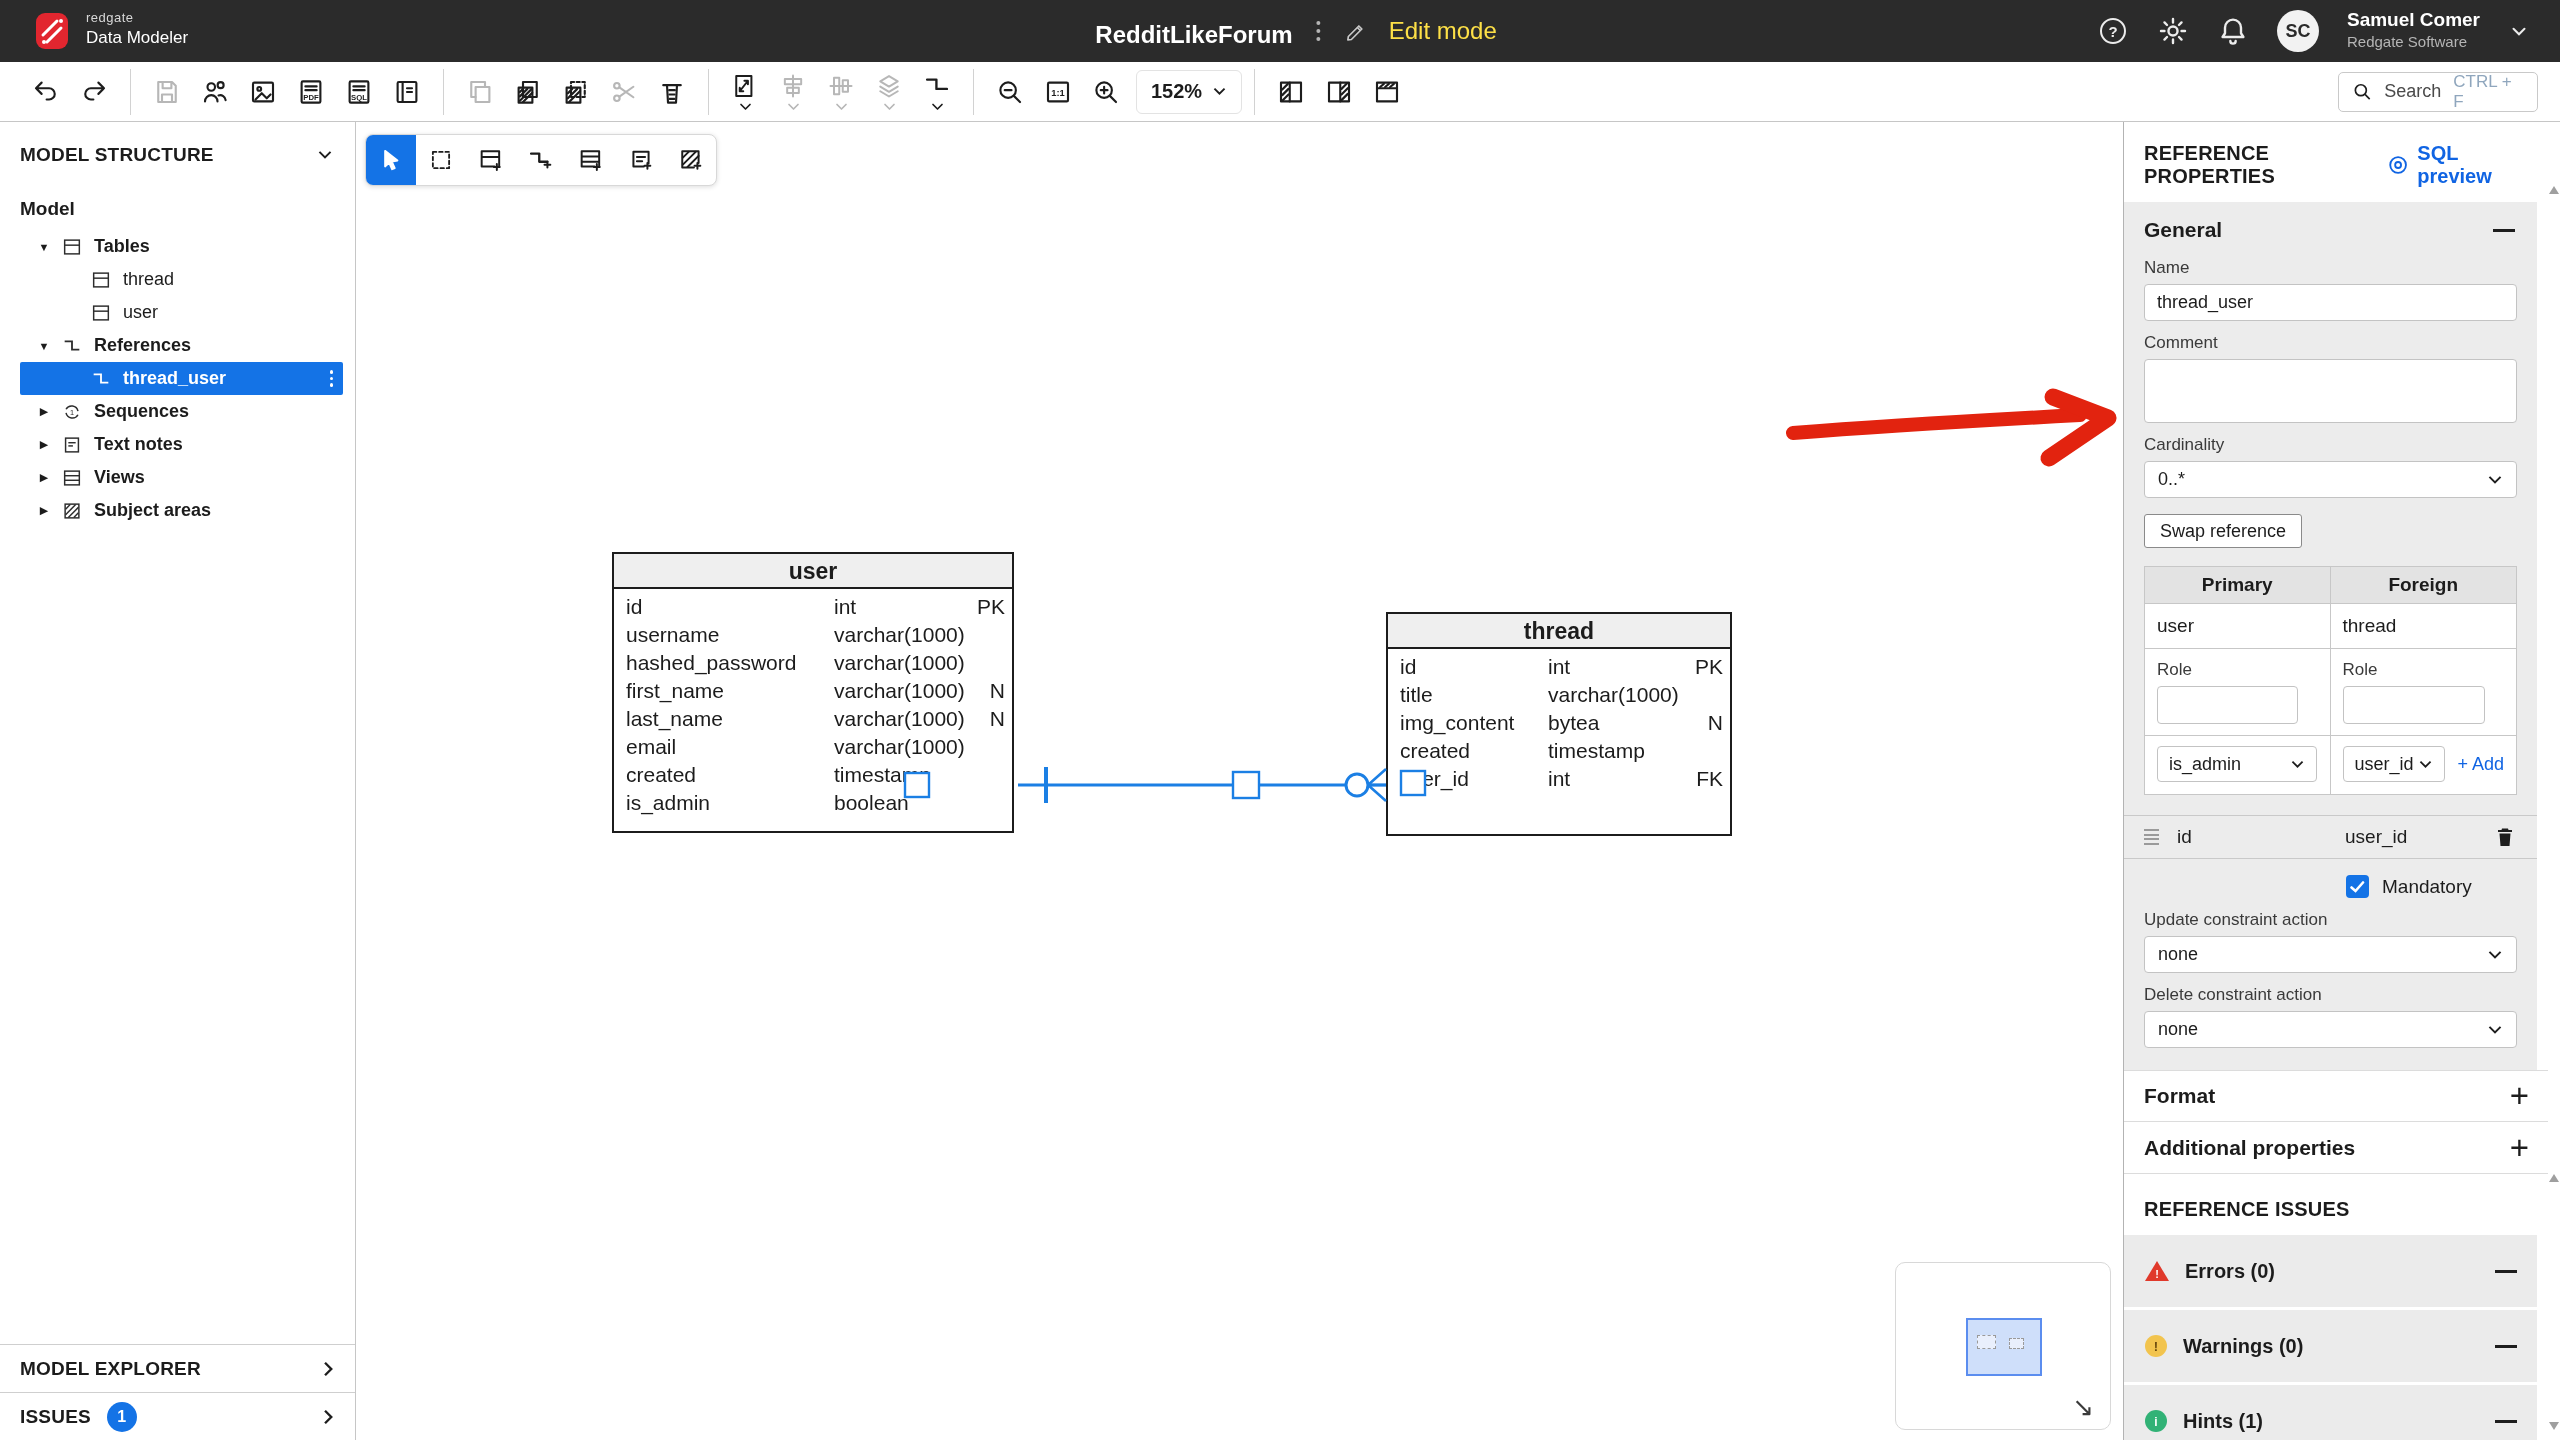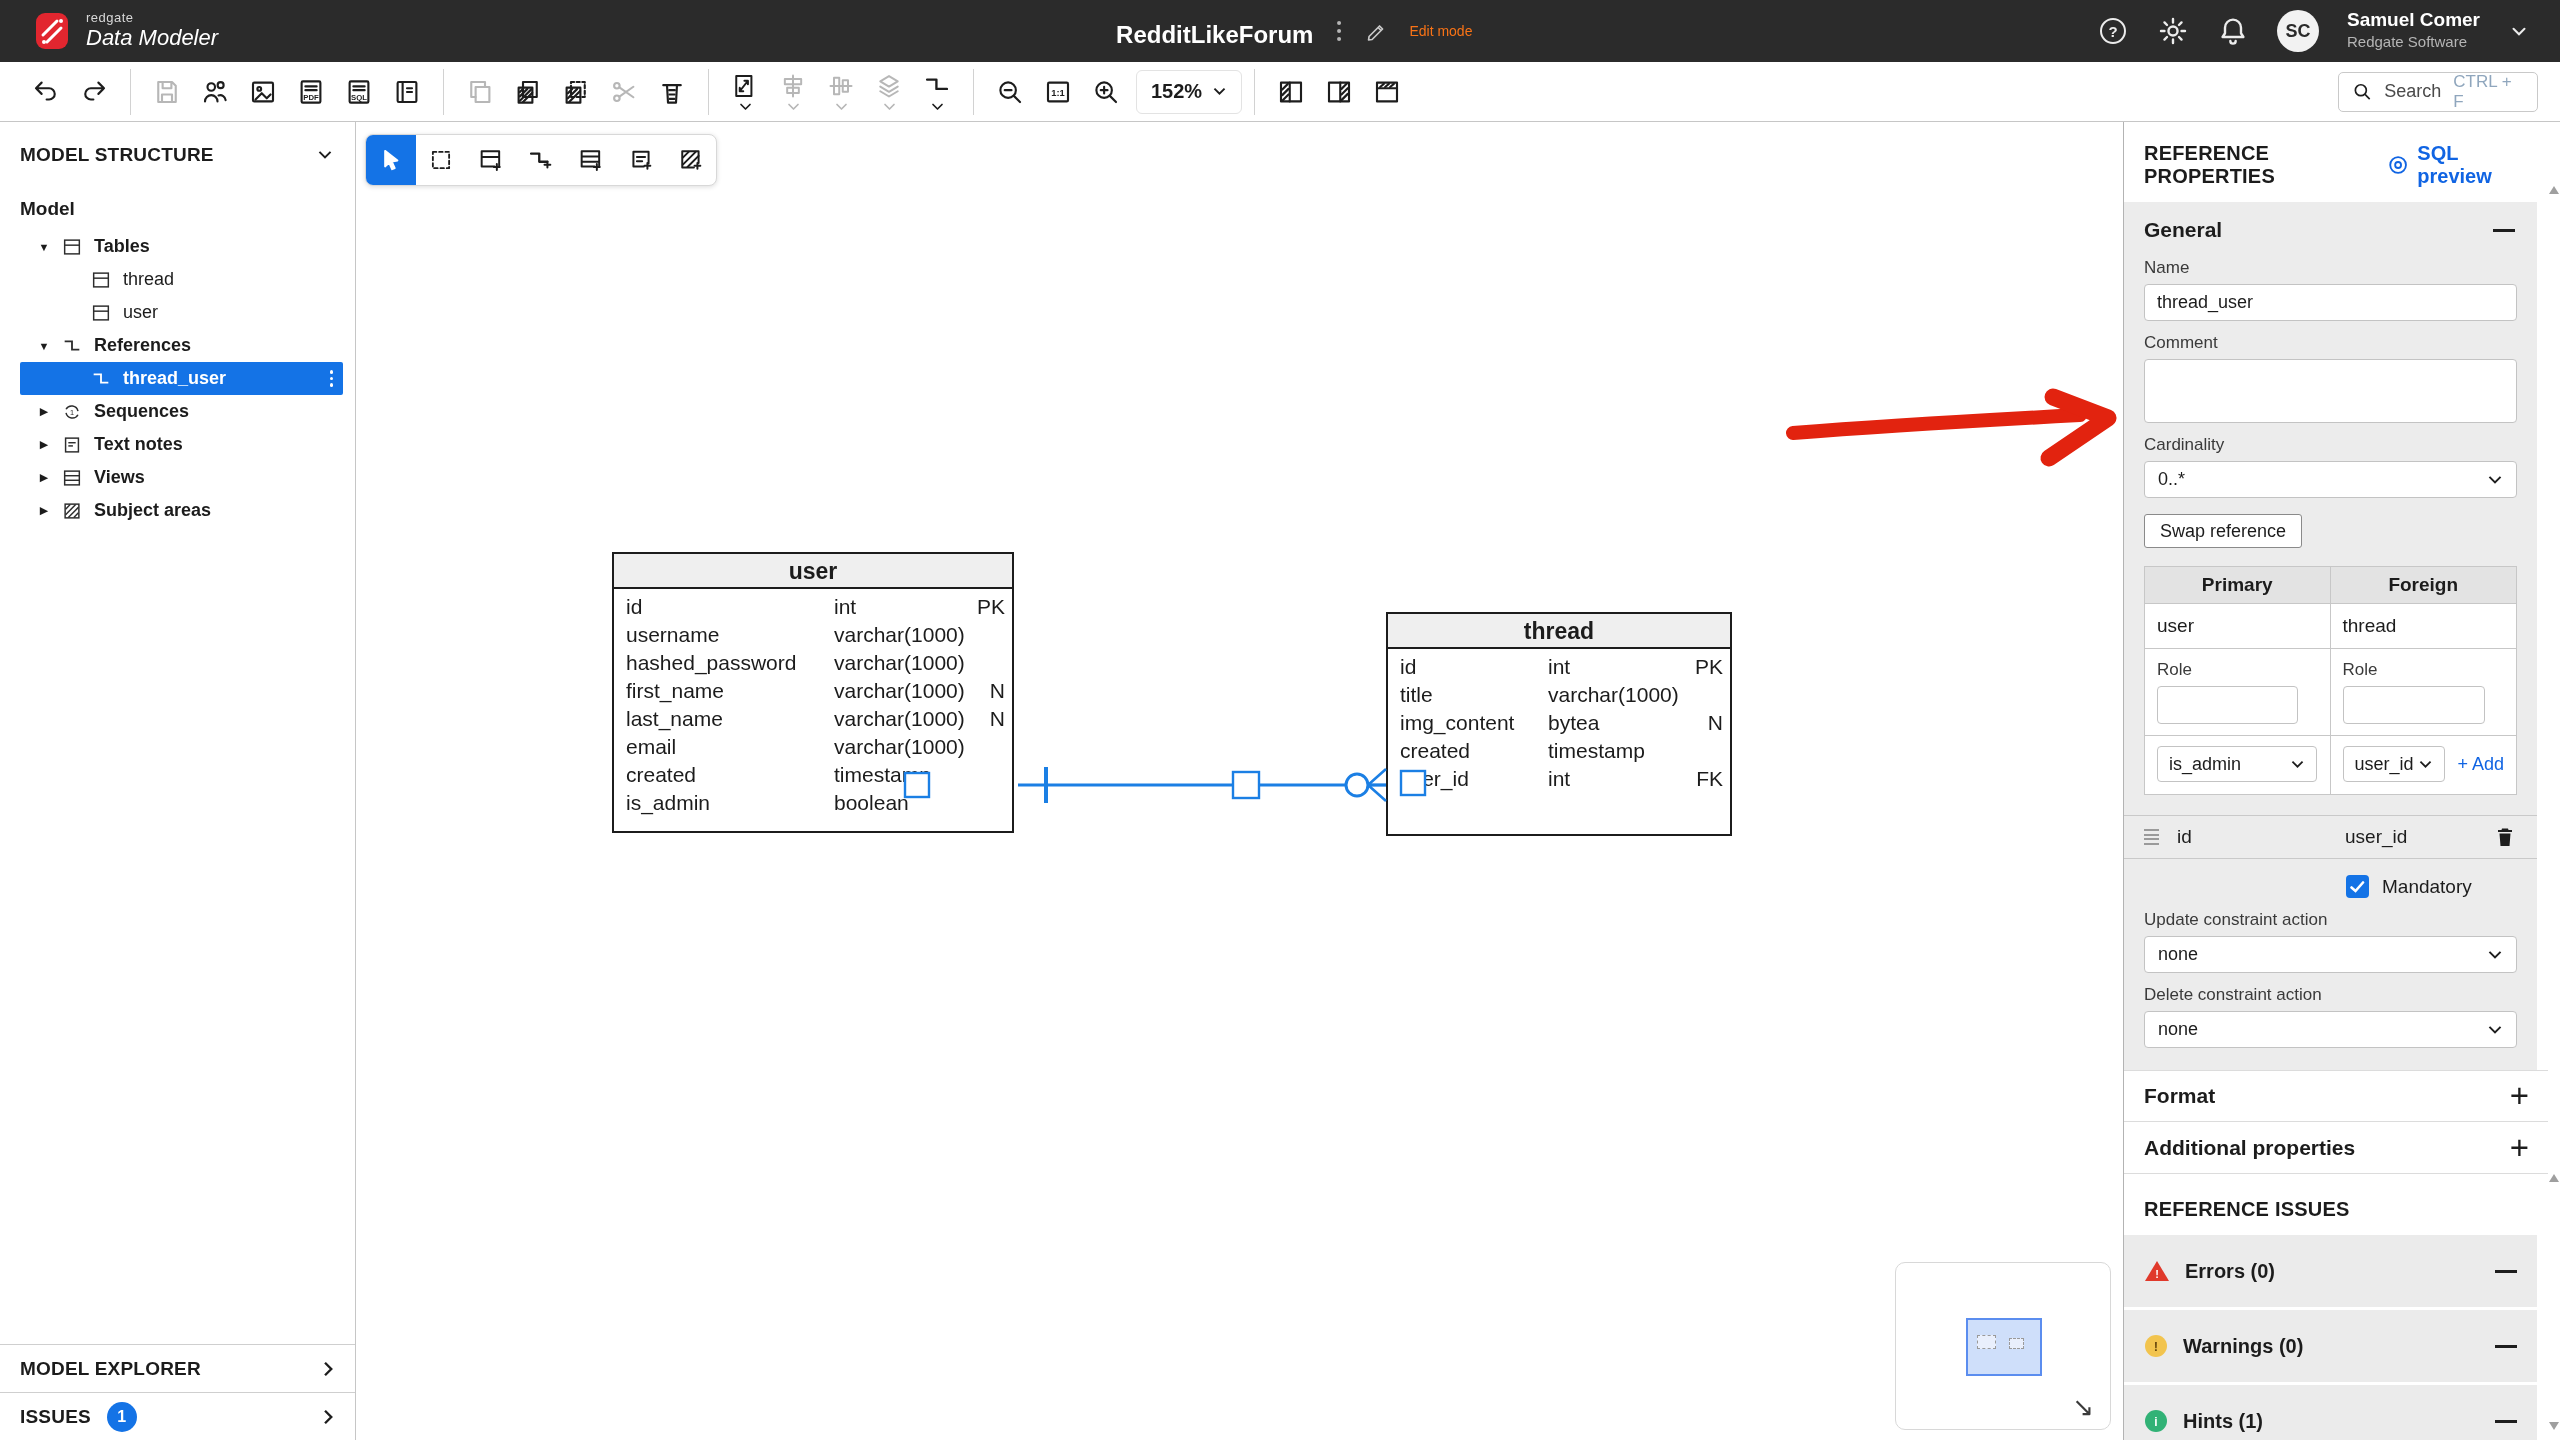--- a/index.html
+++ b/index.html
@@ -3,26 +3,26 @@
 <meta charset="utf-8">
 <style>
   * { margin:0; padding:0; box-sizing:border-box; }
   html,body { width:2560px; height:1440px; overflow:hidden; font-family:"Liberation Sans","DejaVu Sans",sans-serif; background:#fff; color:#1c1c1c; }
   svg { display:block; }
 
   
   .header { height:62px; background:#2b2b2b; display:flex; align-items:center; padding:0 30px; position:relative; color:#fff; }
   .logo { display:flex; align-items:center; gap:12px; }
   .logo-text .lt-top { font-size:13px; color:#d8d8d8; letter-spacing:.5px; line-height:13px; }
-  .logo-text .lt-bottom { font-size:22px; color:#fff; line-height:27px;font-style:italic; }
+  .logo-text .lt-bottom { font-size:17px; color:#fff; line-height:27px; }
   .header-center { position:absolute; left:50%; top:0; height:62px; transform:translateX(-46%); display:flex; align-items:center; gap:18px; }
   .doc-title { font-size:24px; font-weight:bold;margin-top:7px; }
   .kebab { display:flex; flex-direction:column; gap:4px; padding:4px 6px; }
   .kebab i { width:4px; height:4px; border-radius:50%; background:#b5b5b5; }
-  .editmode { display:flex; align-items:center; gap:20px; color:#f97316; font-size:14px; }
+  .editmode { display:flex; align-items:center; gap:20px; color:#fde047; font-size:24px; }
   .header-right { margin-left:auto; display:flex; align-items:center; gap:28px; }
   .hicon { width:32px; height:32px; display:flex; align-items:center; justify-content:center; }
   .avatar { width:42px; height:42px; border-radius:50%; background:#f2f2f2; color:#2b2b2b; font-weight:bold; font-size:18px; display:flex; align-items:center; justify-content:center; }
   .userblock { line-height:22px; }
   .userblock .un { font-size:19px; font-weight:bold; }
   .userblock .uo { font-size:15px; color:#b5b5b5; }
 
   
   .toolbar { height:60px; background:#fff; border-bottom:1px solid #c6c6c6; display:flex; align-items:center; padding:0 22px; }
   .tbtn { min-width:48px; height:48px; display:flex; flex-direction:column; align-items:center; justify-content:center; gap:2px; border-radius:4px; }

